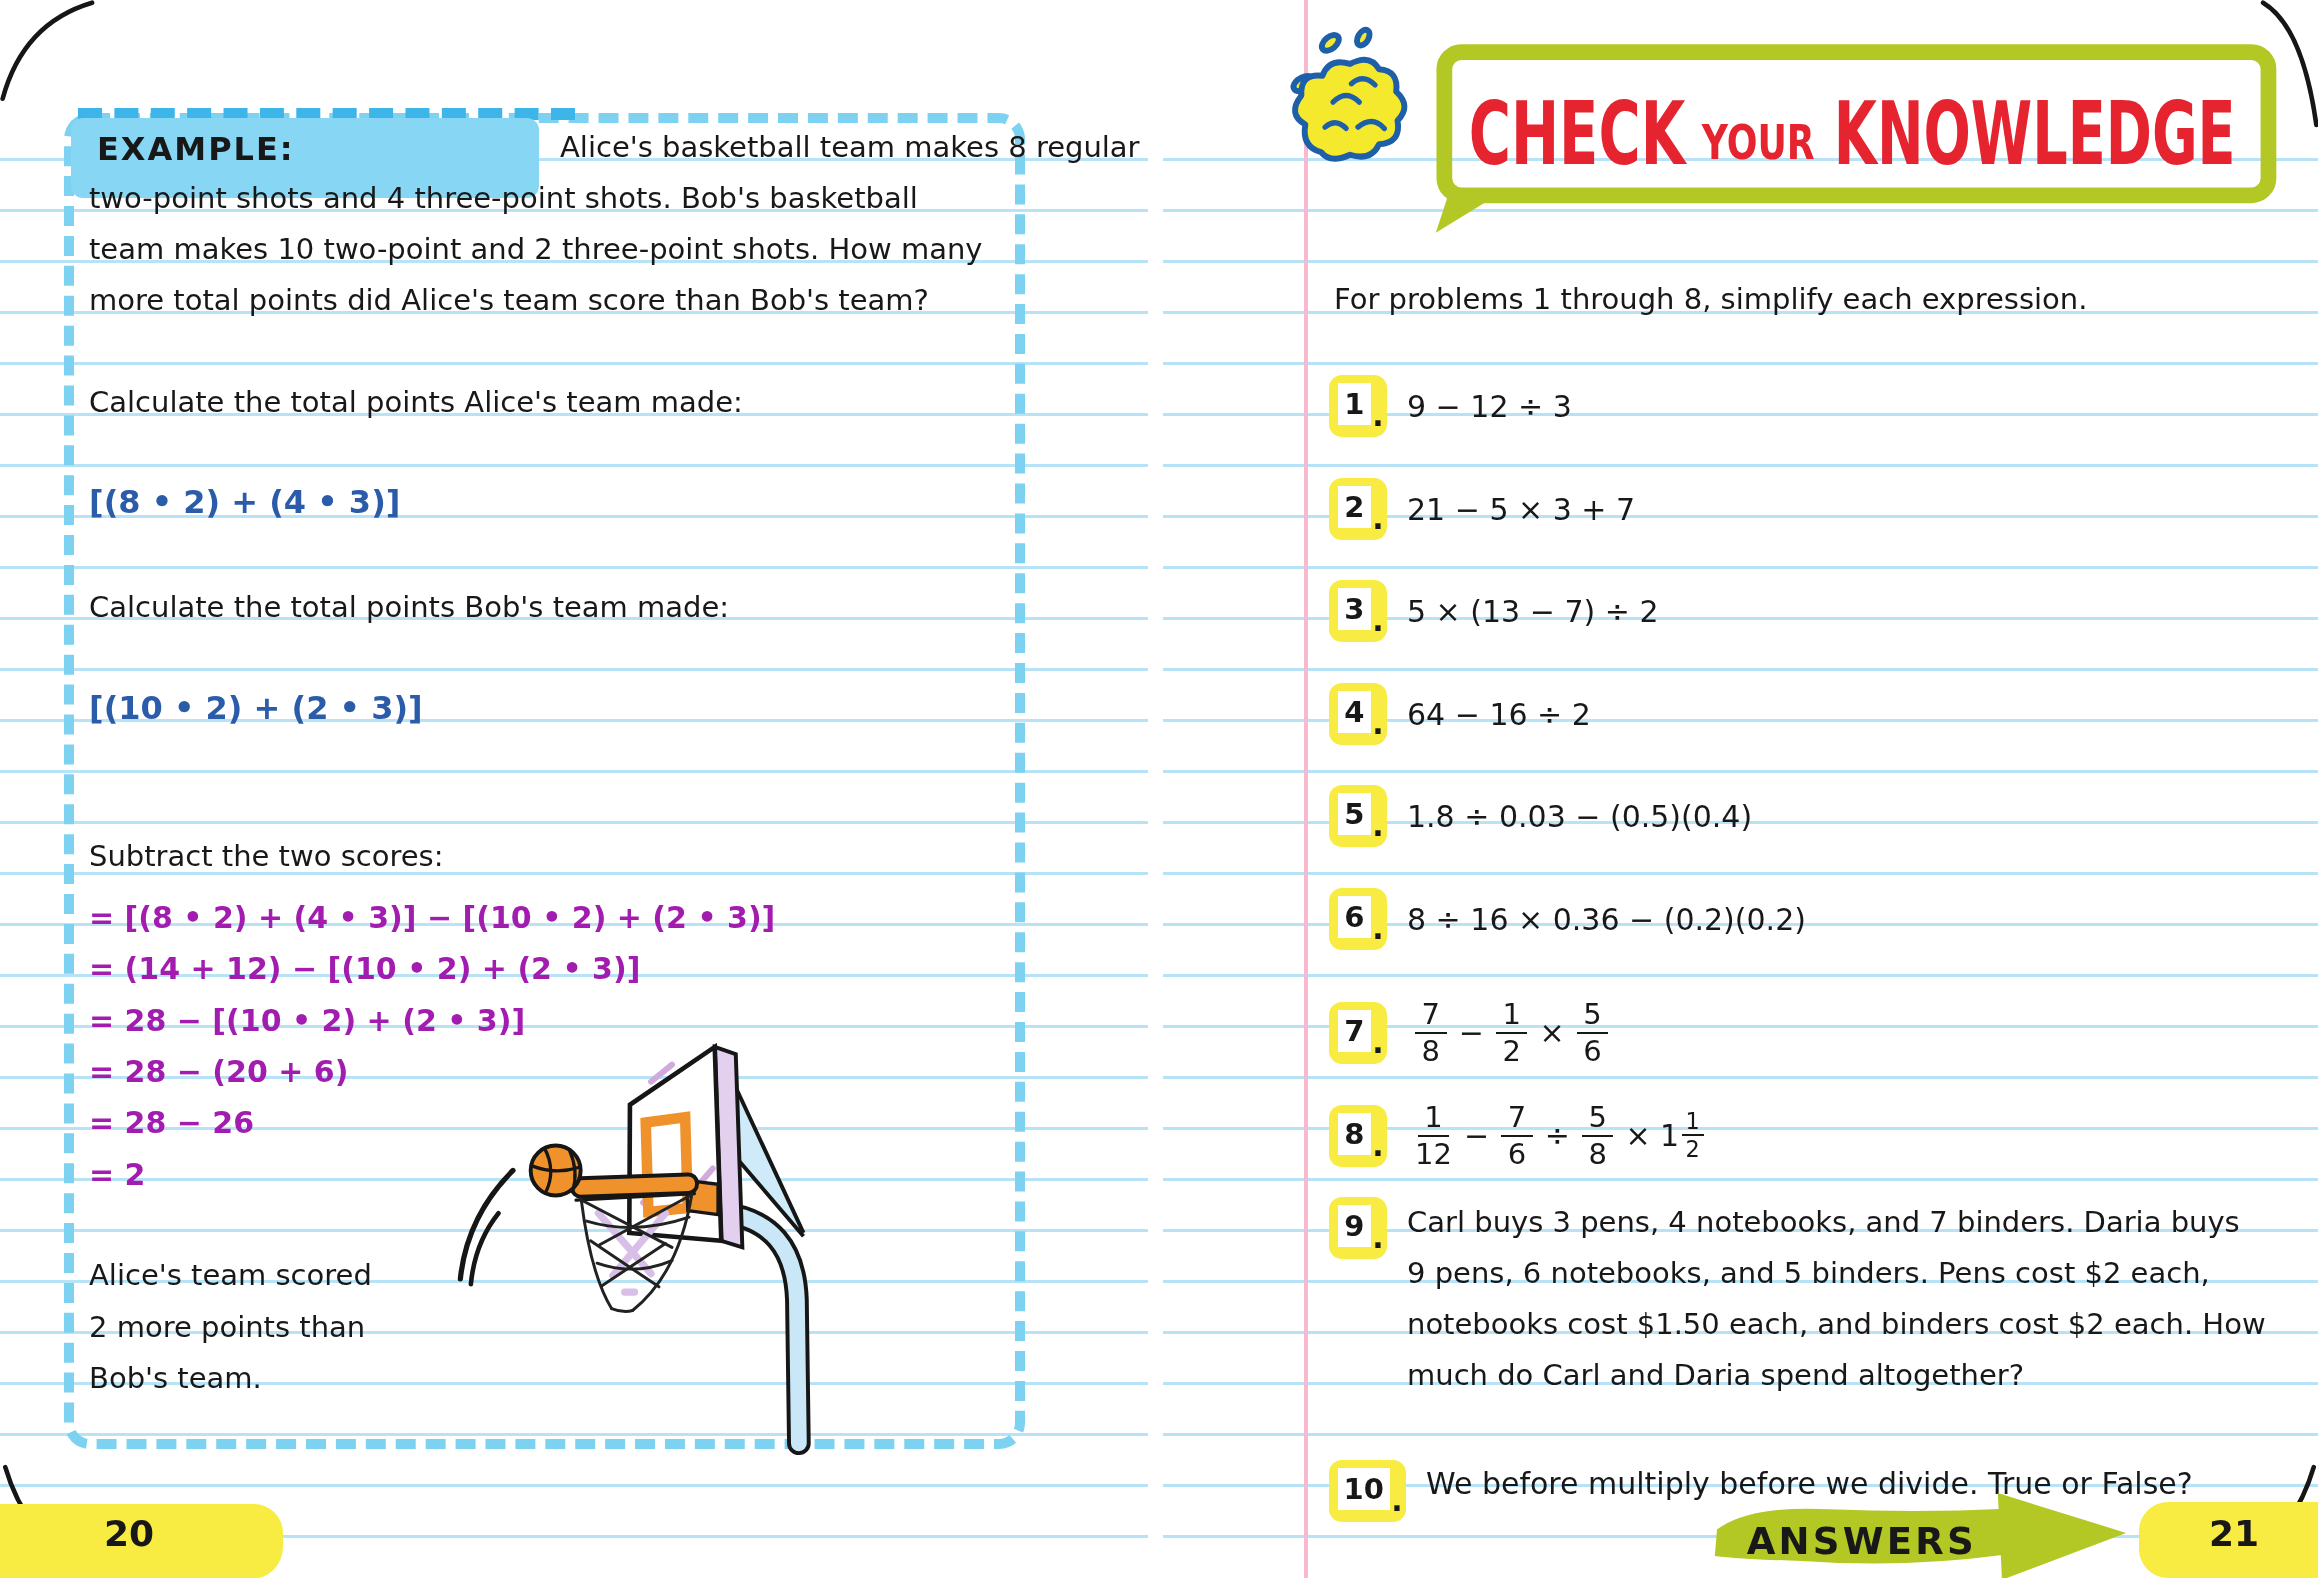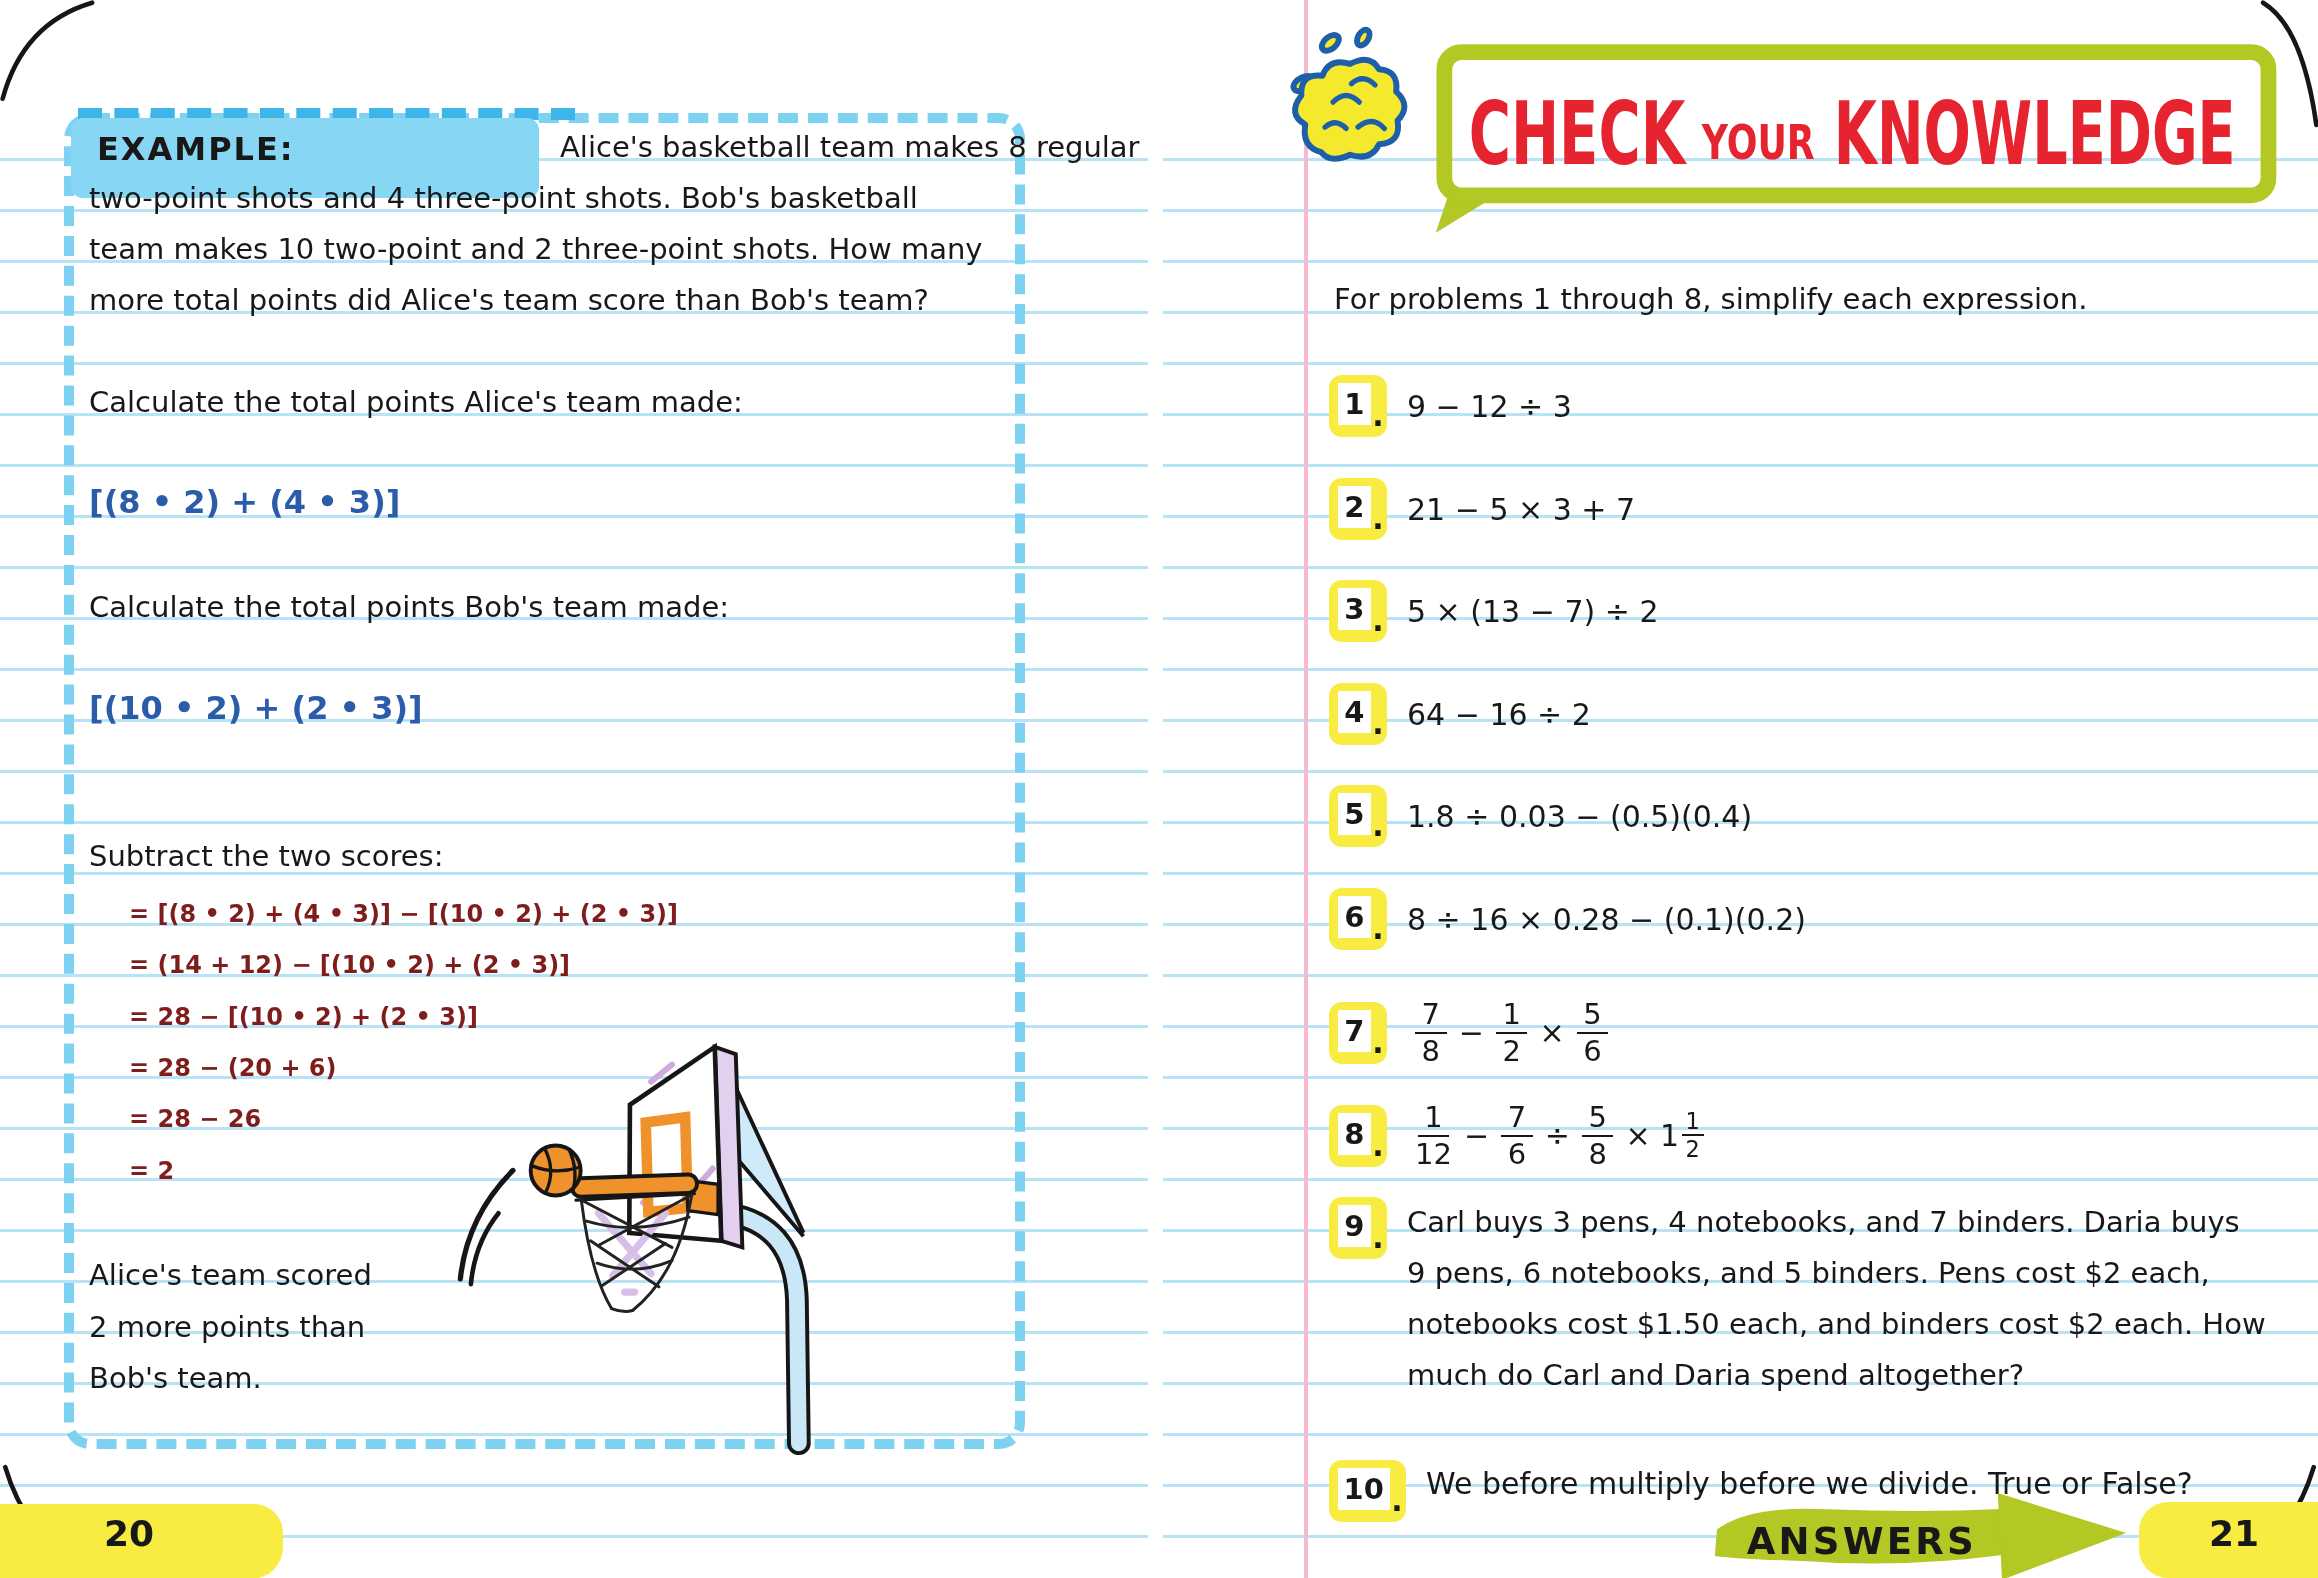--- a/index.html
+++ b/index.html
@@ -14,21 +14,21 @@
   
   .example-box{position:absolute;left:64px;top:113px;width:941px;height:1316px;
                border:10.5px dashed #7ed2f1;border-radius:26px;}
   .dark-dashes{position:absolute;left:78px;top:108px;width:497px;height:0;
                border-top:12px dashed #3db5e8;}
   .example-label-bg{position:absolute;left:71px;top:118px;width:468px;height:80px;
                     background:#87d7f4;border-radius:12px;}
   .t{position:absolute;white-space:nowrap;font-size:29px;color:#181818;line-height:1.1;}
   .example-label{left:97px;top:132px;font-size:32px;font-weight:bold;letter-spacing:2px;}
   .expr{font-size:32px;color:#2a5caa;font-weight:bold;}
-  .work{font-size:24px;color:#7f1d1d;font-weight:bold;margin-left:40px;}
+  .work{font-size:30px;color:#a21caf;font-weight:bold;}
   .pagenum{font-size:36px;font-weight:bold;}
   .blob{position:absolute;background:#f8ec43;}
   .blob.left{left:-8px;top:1504px;width:291px;height:75px;border-radius:0 29px 32px 0;}
   .blob.right{left:2139px;top:1502px;width:180px;height:76px;border-radius:29px 0 0 29px;}
   
   .problem-row{position:absolute;left:1329px;display:flex;align-items:center;}
   .problem-row.tall{height:105px;}
   .problem-row.simple{height:62px;}
   .problem-row.multi{align-items:flex-start;}
   .badge{position:relative;width:58px;height:62px;background:#f8ec43;border-radius:13px;
@@ -203,21 +203,21 @@
           <span class="bx">5</span>
           <span class="dot">.</span>
         </span>
         <span class="ptext">1.8 ÷ 0.03 − (0.5)(0.4)</span>
       </div>
       <div class="problem-row simple" style="top: 888px;">
         <span class="badge">
           <span class="bx">6</span>
           <span class="dot">.</span>
         </span>
-        <span class="ptext">8 ÷ 16 × 0.28 − (0.1)(0.2)</span>
+        <span class="ptext">8 ÷ 16 × 0.36 − (0.2)(0.2)</span>
       </div>
       <div class="problem-row tall" style="top: 980px;">
         <span class="badge">
           <span class="bx">7</span>
           <span class="dot">.</span>
         </span>
         <span class="frac">
           <span class="num">7</span>
           <span class="den">8</span>
         </span>

